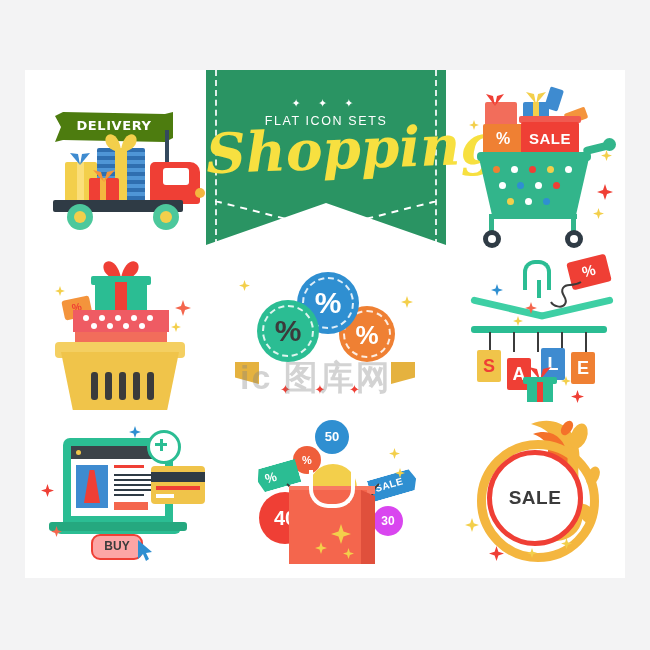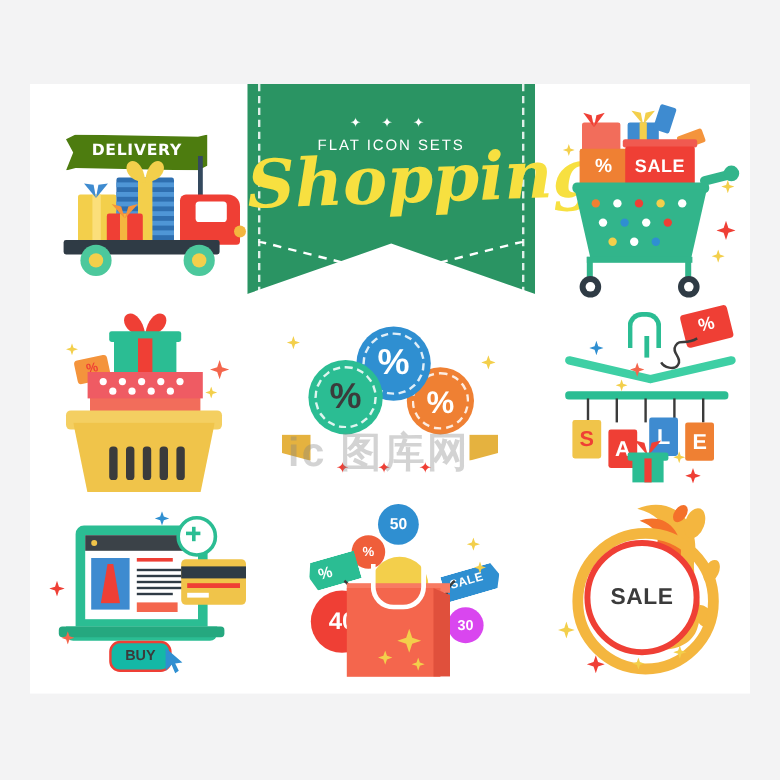--- a/index.html
+++ b/index.html
@@ -173,21 +173,21 @@
   .l-line{position:absolute;background:#2f3b45;height:2px;}
   .l-line-red{position:absolute;background:#ef3f35;height:3px;}
   .l-base{position:absolute;left:16px;top:100px;width:126px;height:12px;background:#2bbd93;border-radius:0 0 6px 6px;}
   .l-foot{position:absolute;left:10px;top:100px;width:138px;height:9px;background:#25a87f;border-radius:3px;}
   .l-card{position:absolute;left:112px;top:44px;width:54px;height:38px;background:#f0c44a;border-radius:4px;}
   .l-card .mag{position:absolute;left:0;top:6px;width:100%;height:10px;background:#2f3b45;}
   .l-card .r1{position:absolute;left:5px;top:20px;width:44px;height:4px;background:#ef3f35;}
   .l-card .r2{position:absolute;left:5px;top:28px;width:18px;height:4px;background:#fff;}
   .l-plus{position:absolute;left:108px;top:8px;width:28px;height:28px;border:3px solid #2bbd93;border-radius:50%;background:#fff;}
   .l-plus i{position:absolute;background:#2bbd93;display:block;}
-  .l-buy{position:absolute;left:52px;top:112px;width:48px;height:22px;border:2.5px solid #ef3f35;border-radius:9px;background:#14b8a6;}
+  .l-buy{position:absolute;left:52px;top:112px;width:48px;height:22px;border:2.5px solid #ef3f35;border-radius:9px;background:#fca5a5;}
   .l-buy span{position:absolute;left:0;right:0;top:3px;text-align:center;color:#3b3b3b;font-weight:bold;font-size:12px;}
   .l-cursor{position:absolute;left:98px;top:118px;width:16px;height:22px;}
 
   
   #bag{left:232px;top:350px;width:160px;height:150px;}
   .bg-circle{position:absolute;border-radius:50%;color:#fff;font-weight:bold;text-align:center;}
   .bg-c50{left:58px;top:0px;width:34px;height:34px;background:#2f8fd1;font-size:13px;line-height:34px;}
   .bg-c20{left:86px;top:28px;width:44px;height:44px;background:#2bbd93;font-size:16px;line-height:44px;}
   .bg-c40{left:2px;top:72px;width:52px;height:52px;background:#ef3f35;font-size:20px;line-height:52px;}
   .bg-c30{left:116px;top:86px;width:30px;height:30px;background:#d946ef;font-size:12px;line-height:30px;}

